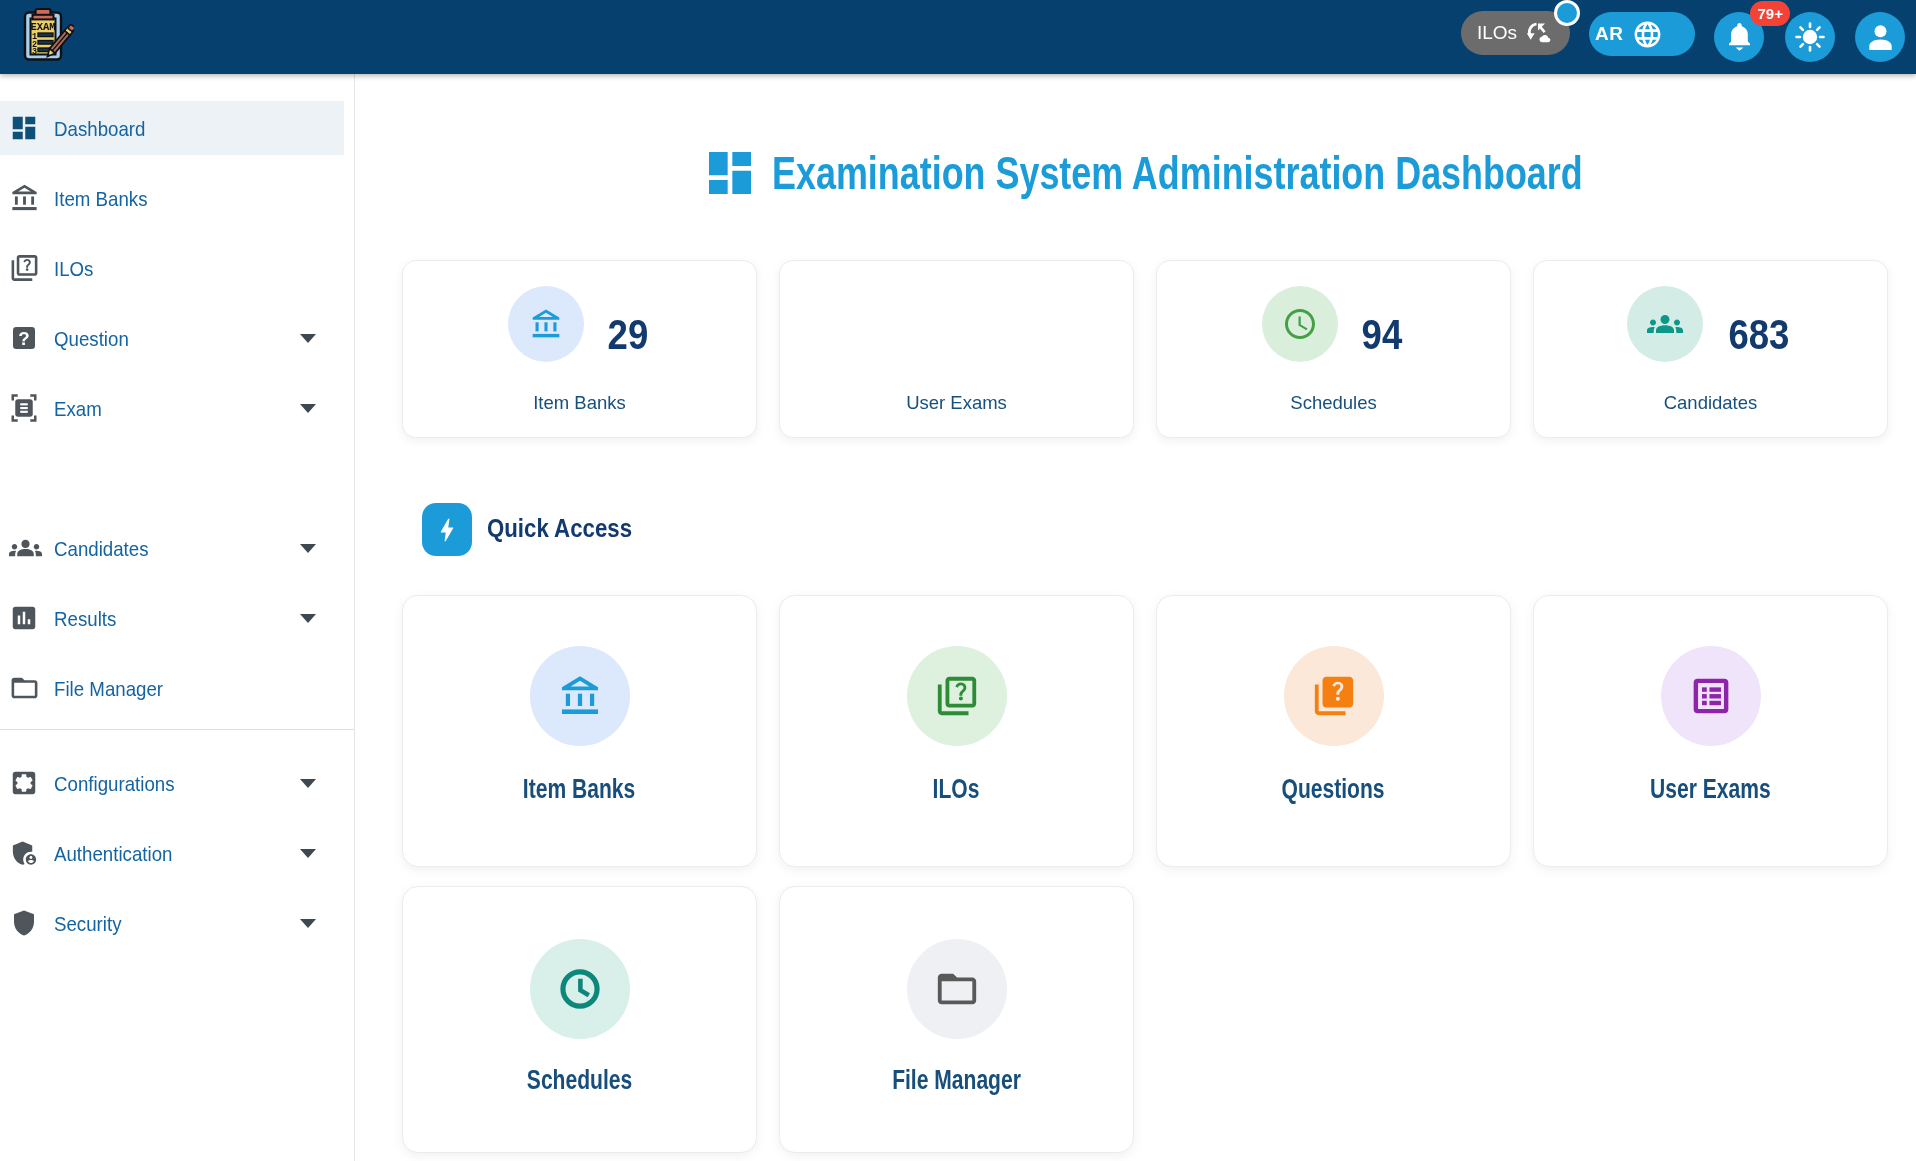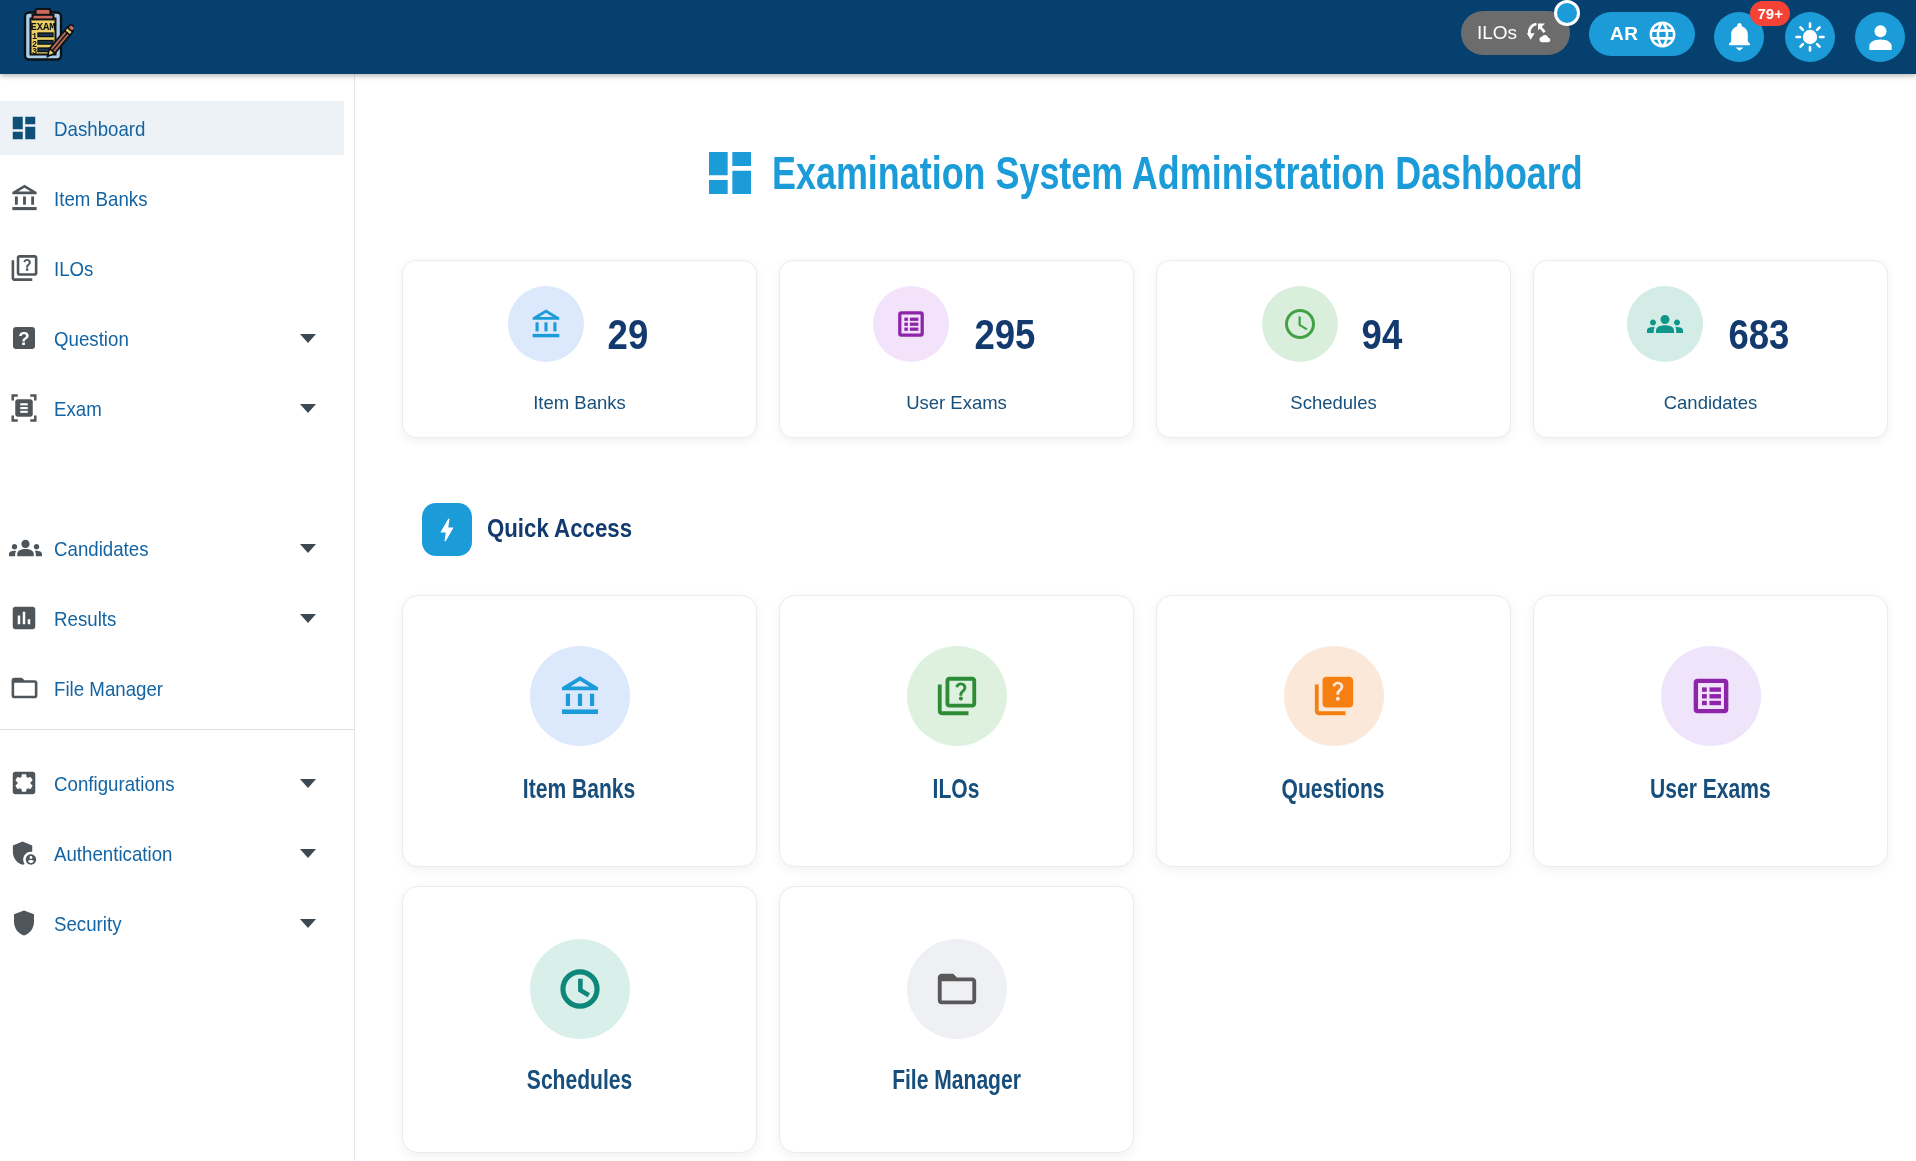--- a/index.html
+++ b/index.html
@@ -13,21 +13,21 @@
 .logo { position:absolute; left:22px; top:8px; }
 .syncpill { position:absolute; left:1461px; top:11px; width:109px; height:44px;
   background:#6c6c6c; border-radius:22px; display:flex; align-items:center;
   color:#fff; }
 .syncpill .txt { font-size:19px; margin-left:16px; }
 .syncdot { position:absolute; left:1554px; top:0px; width:26px; height:26px;
   border-radius:50%; background:#1b9cd8; border:3px solid #fff; z-index:12; }
 .arpill { position:absolute; left:1589px; top:12px; width:106px; height:44px;
   background:#1b9cd8; border-radius:22px; display:flex; align-items:center;
   color:#fff; }
-.arpill .txt { font-size:19px; font-weight:bold; margin-left:21px; letter-spacing:.5px; }
+.arpill .txt { font-size:19px; font-weight:bold; margin-left:6px; letter-spacing:.5px; }
 .cbtn { position:absolute; top:12px; width:50px; height:50px; border-radius:50%;
   background:#1b9cd8; display:flex; align-items:center; justify-content:center; }
 .badge { position:absolute; left:1750px; top:1px; height:25px; padding:0 7.5px;
   background:#f44336; border-radius:13px; color:#fff; font-size:15px;
   font-weight:bold; display:flex; align-items:center; z-index:12; }
 
 
 .sidebar { position:absolute; top:74px; left:0; width:355px; height:1087px;
   background:#fff; border-right:1px solid #e2e6e9; }
 .item { position:absolute; left:0; width:344px; height:54px; }
@@ -257,34 +257,20 @@
               <rect x="10.9" y="10.8" width="2.2" height="6.4"></rect>
               <rect x="17.2" y="10.8" width="2.2" height="6.4"></rect>
             <rect x="2.6" y="19" width="18.8" height="2.4"></rect>
           </svg>
         </div>
         <div class="snum">29</div>
       </div>
       <div class="slabel">Item Banks</div>
     </div>
     <div class="scard" style="left:779px; top:260px">
-      <div class="srow">
-        <div class="scircle" style="background:#f2e3fb">
-          <svg width="34" height="34" viewBox="0 0 24 24" fill="#8e24aa">
-            <rect x="4.1" y="4.1" width="15.8" height="15.8" rx="1" fill="none" stroke="#8e24aa" stroke-width="2.3"></rect>
-            <rect x="7.3" y="7.5" width="2.5" height="2.3"></rect>
-              <rect x="11.2" y="7.5" width="6" height="2.3"></rect>
-            <rect x="7.3" y="11" width="2.5" height="2.3"></rect>
-              <rect x="11.2" y="11" width="6" height="2.3"></rect>
-            <rect x="7.3" y="14.5" width="2.5" height="2.3"></rect>
-              <rect x="11.2" y="14.5" width="6" height="2.3"></rect>
-          </svg>
-        </div>
-        <div class="snum">295</div>
-      </div>
       <div class="slabel">User Exams</div>
     </div>
     <div class="scard" style="left:1156px; top:260px">
       <div class="srow">
         <div class="scircle" style="background:#d9efdb">
           <svg width="36" height="36" viewBox="0 0 24 24" fill="#43a047">
             <path d="M11.99 2C6.47 2 2 6.48 2 12s4.47 10 9.99 10C17.52 22 22 17.52 22 12S17.52 2 11.99 2zm.01 18c-4.42 0-8-3.58-8-8s3.58-8 8-8 8 3.58 8 8-3.58 8-8 8zm.5-13H11v6l5.25 3.15.75-1.23-4.5-2.67z"></path>
           </svg>
         </div>
         <div class="snum">94</div>

